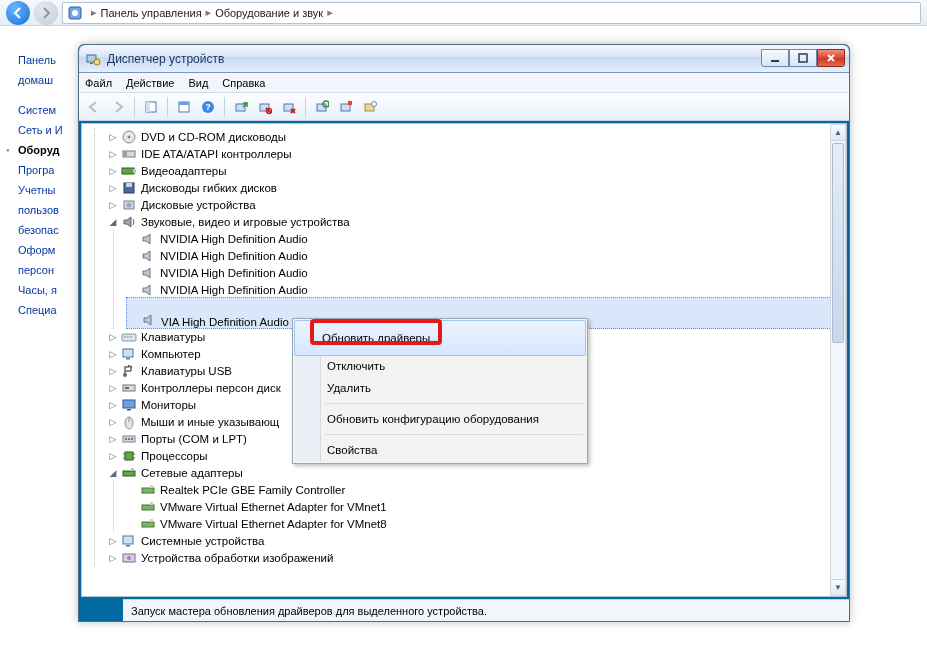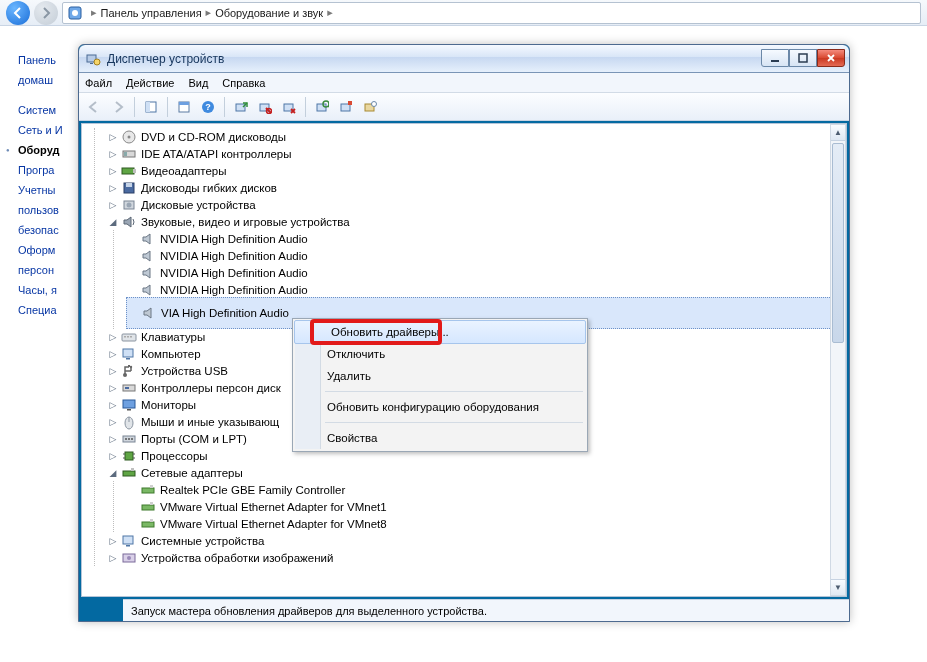--- a/index.html
+++ b/index.html
@@ -33,31 +33,31 @@
   .toolbar { height:28px; background:linear-gradient(#fcfdff,#e9f0f9); border-bottom:1px solid #c7d3e2; display:flex; align-items:center; padding:0 4px; gap:2px; }
   .tbtn { width:22px; height:22px; display:flex; align-items:center; justify-content:center; border:1px solid transparent; border-radius:2px; font-size:12px; }
   .tbtn.disabled { opacity:.45; }
   .tsep { width:1px; height:20px; background:#c3cfdc; margin:0 3px; }
 
   .tree-wrap { flex:1; display:flex; overflow:hidden; border-top:0; }
   .tree { flex:1; overflow:auto; background:#fff; padding:4px 0 4px 6px; border:1px solid #b5c5d8; margin:2px; }
   .node { display:flex; align-items:center; height:17px; font-size:11.5px; white-space:nowrap; }
   .expander { width:12px; height:12px; margin-right:2px; display:inline-flex; align-items:center; justify-content:center; color:#5c6b7e; font-size:9px; }
   .icon { width:16px; height:16px; margin-right:4px; display:inline-flex; align-items:center; justify-content:center; }
-  .node.selected { background:#d9e7fb; border:1px dotted #6c91c8; margin-top:-1px; margin-bottom:-1px; height:32px; padding-right:4px; }
+  .node.selected { background:#d9e7fb; border:1px dotted #6c91c8; margin-top:-1px; margin-bottom:-1px; height:32px; padding-right:4px;align-items:flex-end; }
   .children { padding-left:19px; }
   .dotted-line { border-left:1px dotted #bdbdbd; margin-left:6px; padding-left:12px; }
 
   .statusbar { height:22px; border-top:1px solid #c7d3e2; background:#f2f6fc; display:flex; align-items:center; padding:0 8px; font-size:11px;margin-left:44px; }
 
   
   .ctx { position:absolute; left:292px; top:318px; width:296px; background:#f3f3f3; border:1px solid #9aa7b5; box-shadow:2px 2px 4px rgba(0,0,0,.25); padding:2px; }
   .ctx .gutter { position:absolute; left:2px; top:2px; bottom:2px; width:26px; background:#e9eef5; border-right:1px solid #d3dbe4; }
   .ctx-item { position:relative; height:22px; display:flex; align-items:center; padding-left:32px; font-size:11.5px; }
-  .ctx-item.hover { background:linear-gradient(#eaf3ff,#d5e7ff); border:1px solid #a6c5ec; border-radius:2px; margin:-1px -1px; padding-left:36px; height:24px; }
+  .ctx-item.hover { background:linear-gradient(#eaf3ff,#d5e7ff); border:1px solid #a6c5ec; border-radius:2px; margin:-1px -1px; padding-left:27px; height:36px; }
   .ctx-sep { height:1px; background:#d3dbe4; margin:4px 2px 4px 30px; }
   .ctx-item.bold { font-weight:normal; }
   .highlight-box { position:absolute; left:310px; top:319px; width:132px; height:26px; border:4px solid #e21a1a; border-radius:4px; pointer-events:none; z-index:10; }
 
   
   .scrollbar-v { position:absolute; right:3px; top:79px; bottom:25px; width:16px; background:#f2f5f9; border:1px solid #d0d9e4; }
   .sb-btn { height:16px; background:linear-gradient(#f8fbff,#dfe8f3); border-bottom:1px solid #c7d3e2; display:flex; align-items:center; justify-content:center; font-size:8px; color:#4c5c70; }
   .sb-btn.bottom{ position:absolute; bottom:0; left:0; right:0; border-top:1px solid #c7d3e2; border-bottom:0;}
   .sb-thumb { position:absolute; left:1px; right:1px; top:18px; height:200px; background:linear-gradient(#e4ecf6,#c8d7ea); border:1px solid #a9bcd2; border-radius:2px; }
 
@@ -355,21 +355,21 @@
             <div class="node" style="padding-left: 0px;">
               <span class="expander">▷</span>
               <span class="icon">
                 <svg class="svg-ico" viewBox="0 0 16 16">
                   <circle cx="4" cy="12" r="2" fill="#666"></circle>
                   <path d="M4 12 L4 4 L8 4 M4 8 L10 8 M10 8 L10 5" stroke="#666" stroke-width="1.5" fill="none"></path>
                   <rect x="7" y="2" width="2" height="2" fill="#666"></rect>
                   <circle cx="10" cy="4" r="1.2" fill="#666"></circle>
                 </svg>
               </span>
-              <span>Устройства USB</span>
+              <span>Клавиатуры USB</span>
             </div>
             <div class="node" style="padding-left: 0px;">
               <span class="expander">▷</span>
               <span class="icon">
                 <svg class="svg-ico" viewBox="0 0 16 16">
                   <rect x="2" y="5" width="12" height="6" fill="#d9d9d9" stroke="#777"></rect>
                   <rect x="4" y="7" width="4" height="2" fill="#4a6aa0"></rect>
                 </svg>
               </span>
               <span>Контроллеры персон диск</span>

